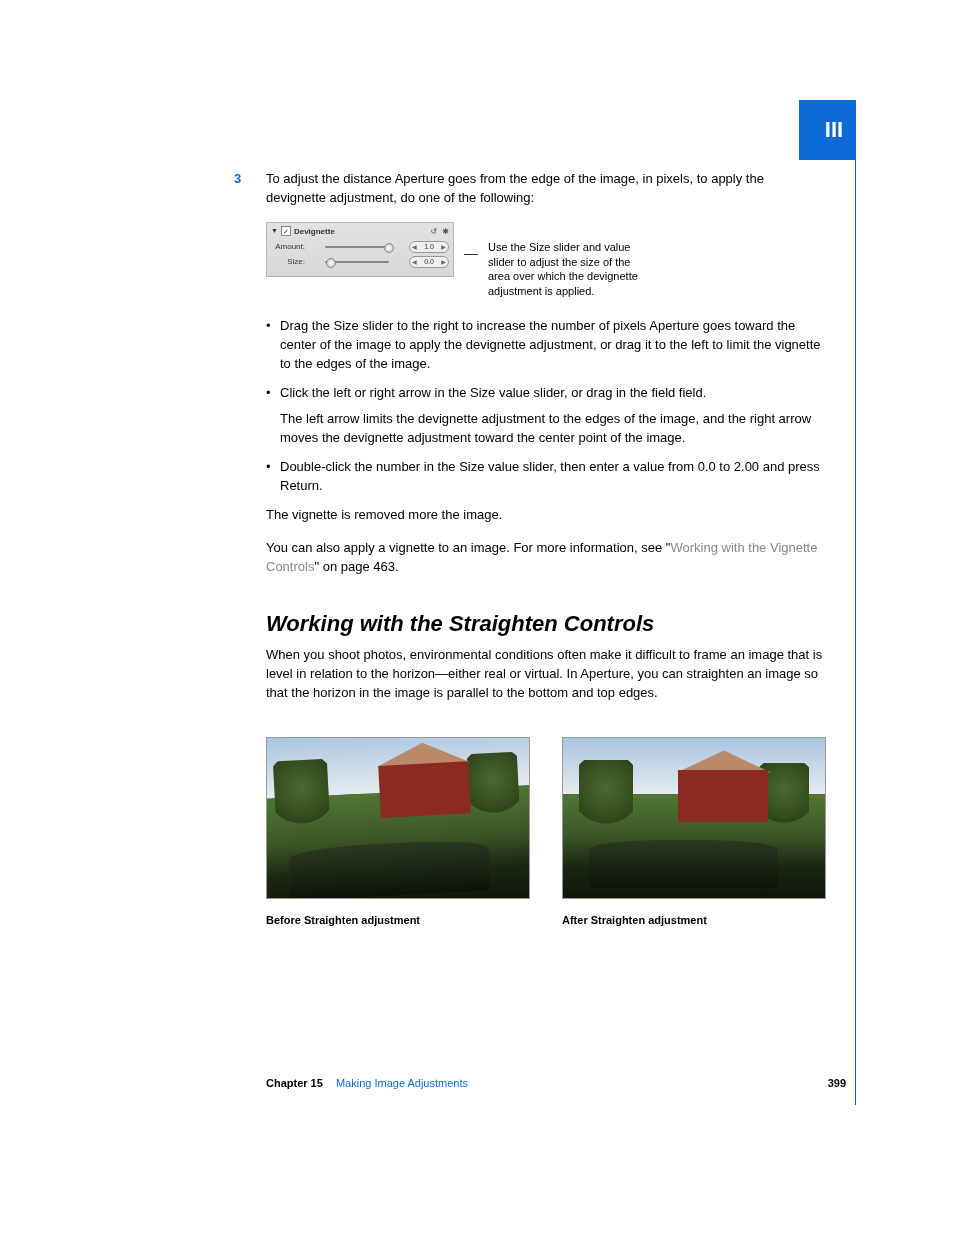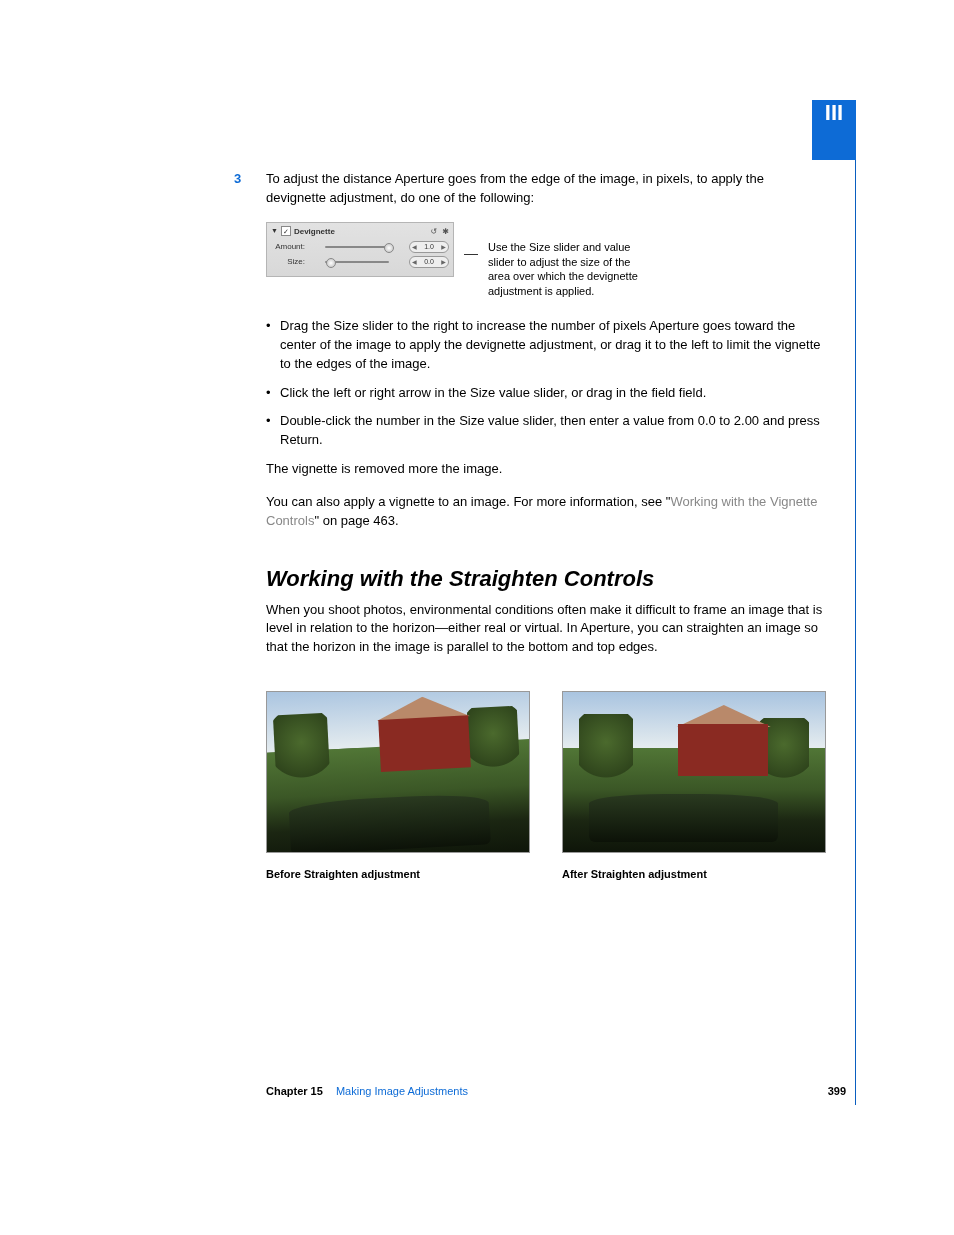--- a/index.html
+++ b/index.html
@@ -28,22 +28,23 @@
     position: absolute;
     right: 98px;
     top: 100px;
     width: 44px;
     height: 60px;
     background: #0d6bd6;
     color: #fff;
     font-weight: bold;
     font-size: 22px;
     display: flex;
-    align-items: flex-start;
+    align-items: center;
     justify-content: center;
+    padding-left: 13px;
   }
   .content {
     position: absolute;
     left: 250px;
     right: 130px;
     top: 170px;
     font-size: 13px;
     line-height: 1.45;
   }
   .step-num {
@@ -162,21 +163,21 @@
   }
   .barn .tree1 { position:absolute; left:6%; top:14%; width:54px; height:70px;
     background: radial-gradient(circle at 50% 40%, #4b6a2d 0%, #2f451c 70%, transparent 72%);}
   .barn .tree2 { position:absolute; right:6%; top:16%; width:50px; height:66px;
     background: radial-gradient(circle at 50% 40%, #4b6a2d 0%, #2f451c 70%, transparent 72%);}
   .barn.tilted > .inner { transform: rotate(-3deg); transform-origin: center; position:absolute; inset:-8px;}
   .barn .inner { position:absolute; inset:0; }
   .caption { font-size: 11px; font-weight: bold; margin-top: 14px; }
   .footer {
     position: absolute;
-    left: 266px; right: 108px; bottom: 138px;
+    left: 266px; right: 108px; bottom: 146px;
     display: flex; justify-content: space-between; align-items: baseline;
     font-size: 11px;
   }
   .footer .left .ch { font-weight: bold; }
   .footer .left .title { color: #0d6bd6; margin-left: 10px; }
   .footer .right { font-weight: bold; }
 </style>
 </head>
 <body>
 
@@ -231,20 +232,21 @@
         </div>
       </div>
       <div class="leader-line"></div>
       <div class="callout">Use the Size slider and value slider to adjust the size of the area over which the devignette adjustment is applied.</div>
     </div>
 
     <ul class="bullets">
       <li>Drag the Size slider to the right to increase the number of pixels Aperture goes toward the center of the image to apply the devignette adjustment, or drag it to the left to limit the vignette to the edges of the image.</li>
       <li>
         <span>Click the left or right arrow in the Size value slider, or drag in the field field.</span>
+        <div style="margin-top:8px">The left arrow limits the devignette adjustment to the edges of the image, and the right arrow moves the devignette adjustment toward the center point of the image.</div>
       </li>
       <li>Double-click the number in the Size value slider, then enter a value from 0.0 to 2.00 and press Return.</li>
     </ul>
 
     <p class="after-list">The vignette is removed more the image.</p>
 
     <p class="para">
       <span>You can also apply a vignette to an image. For more information, see "</span><span class="link">Working with the Vignette Controls</span><span>" on page 463.</span>
     </p>
 

